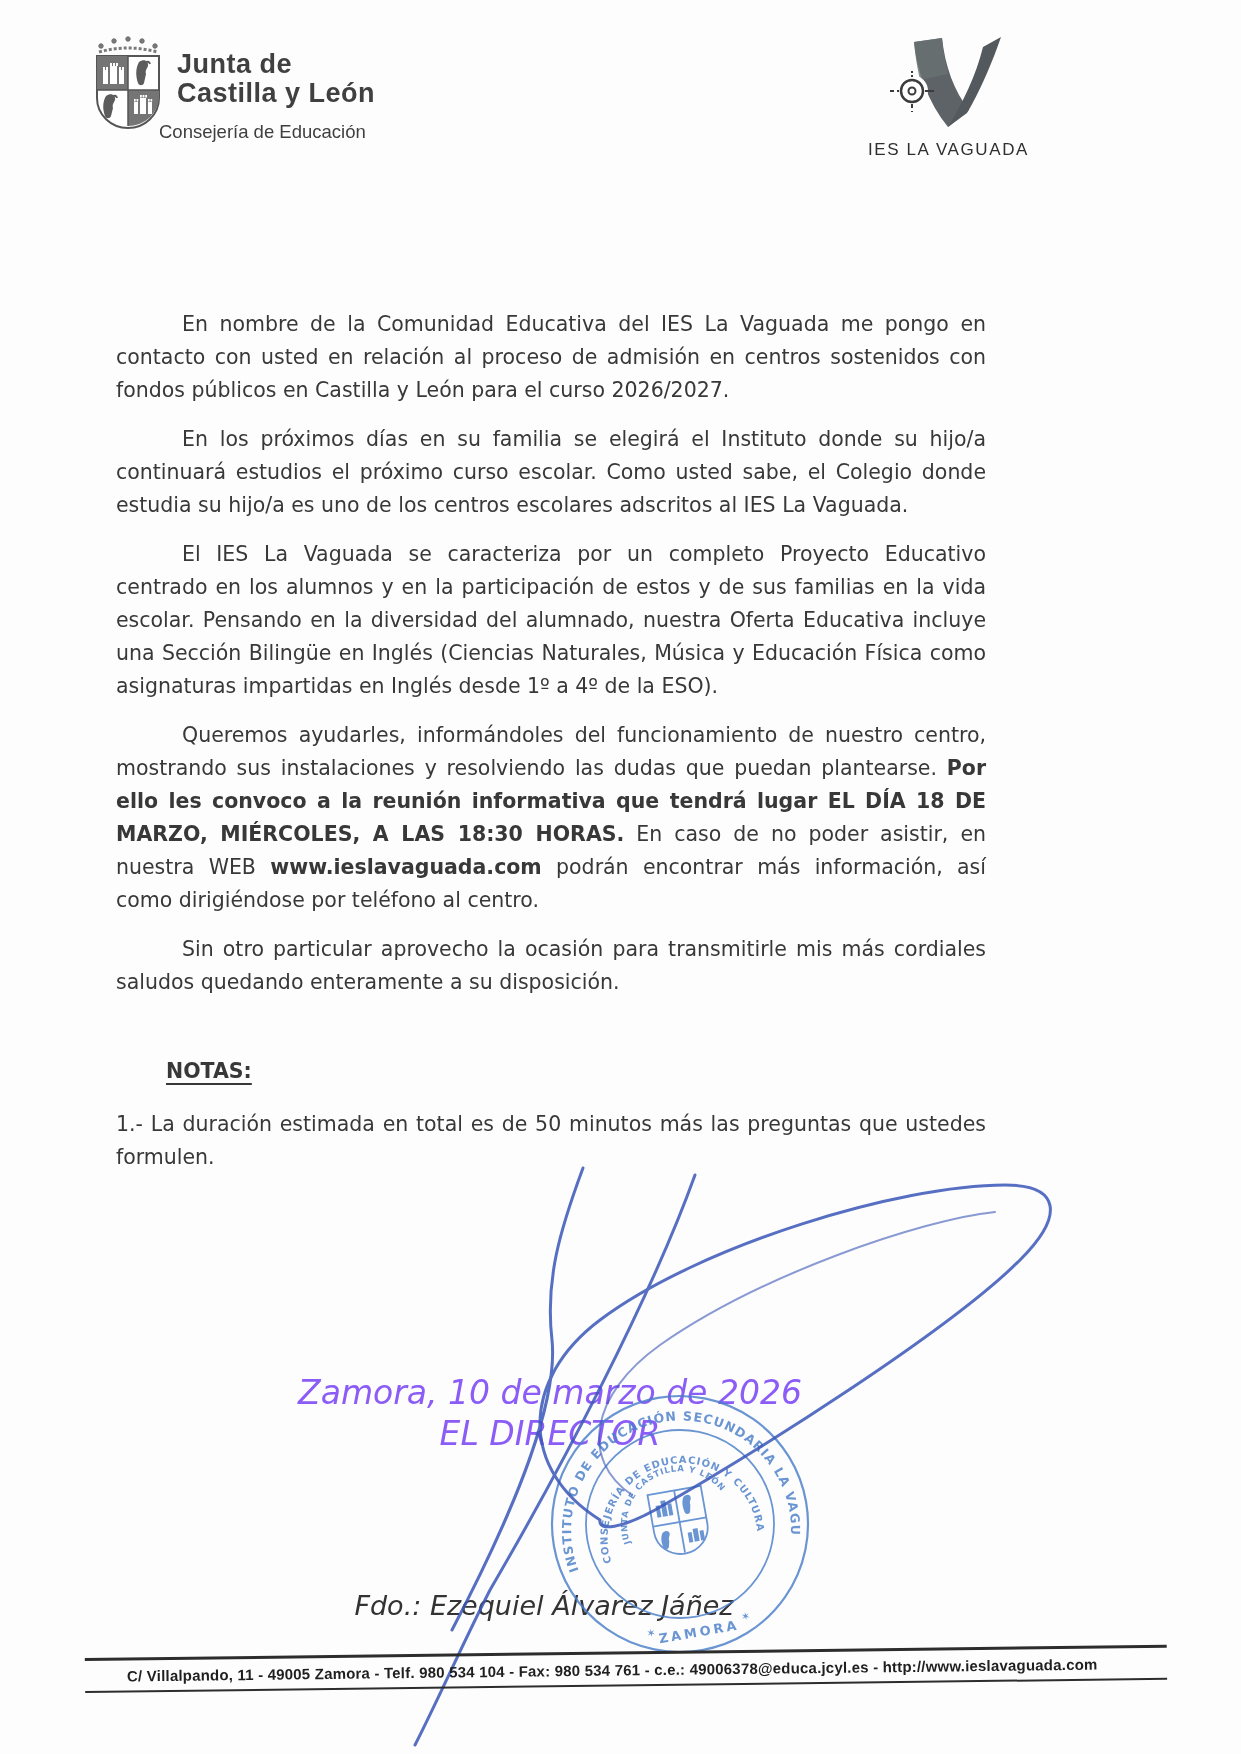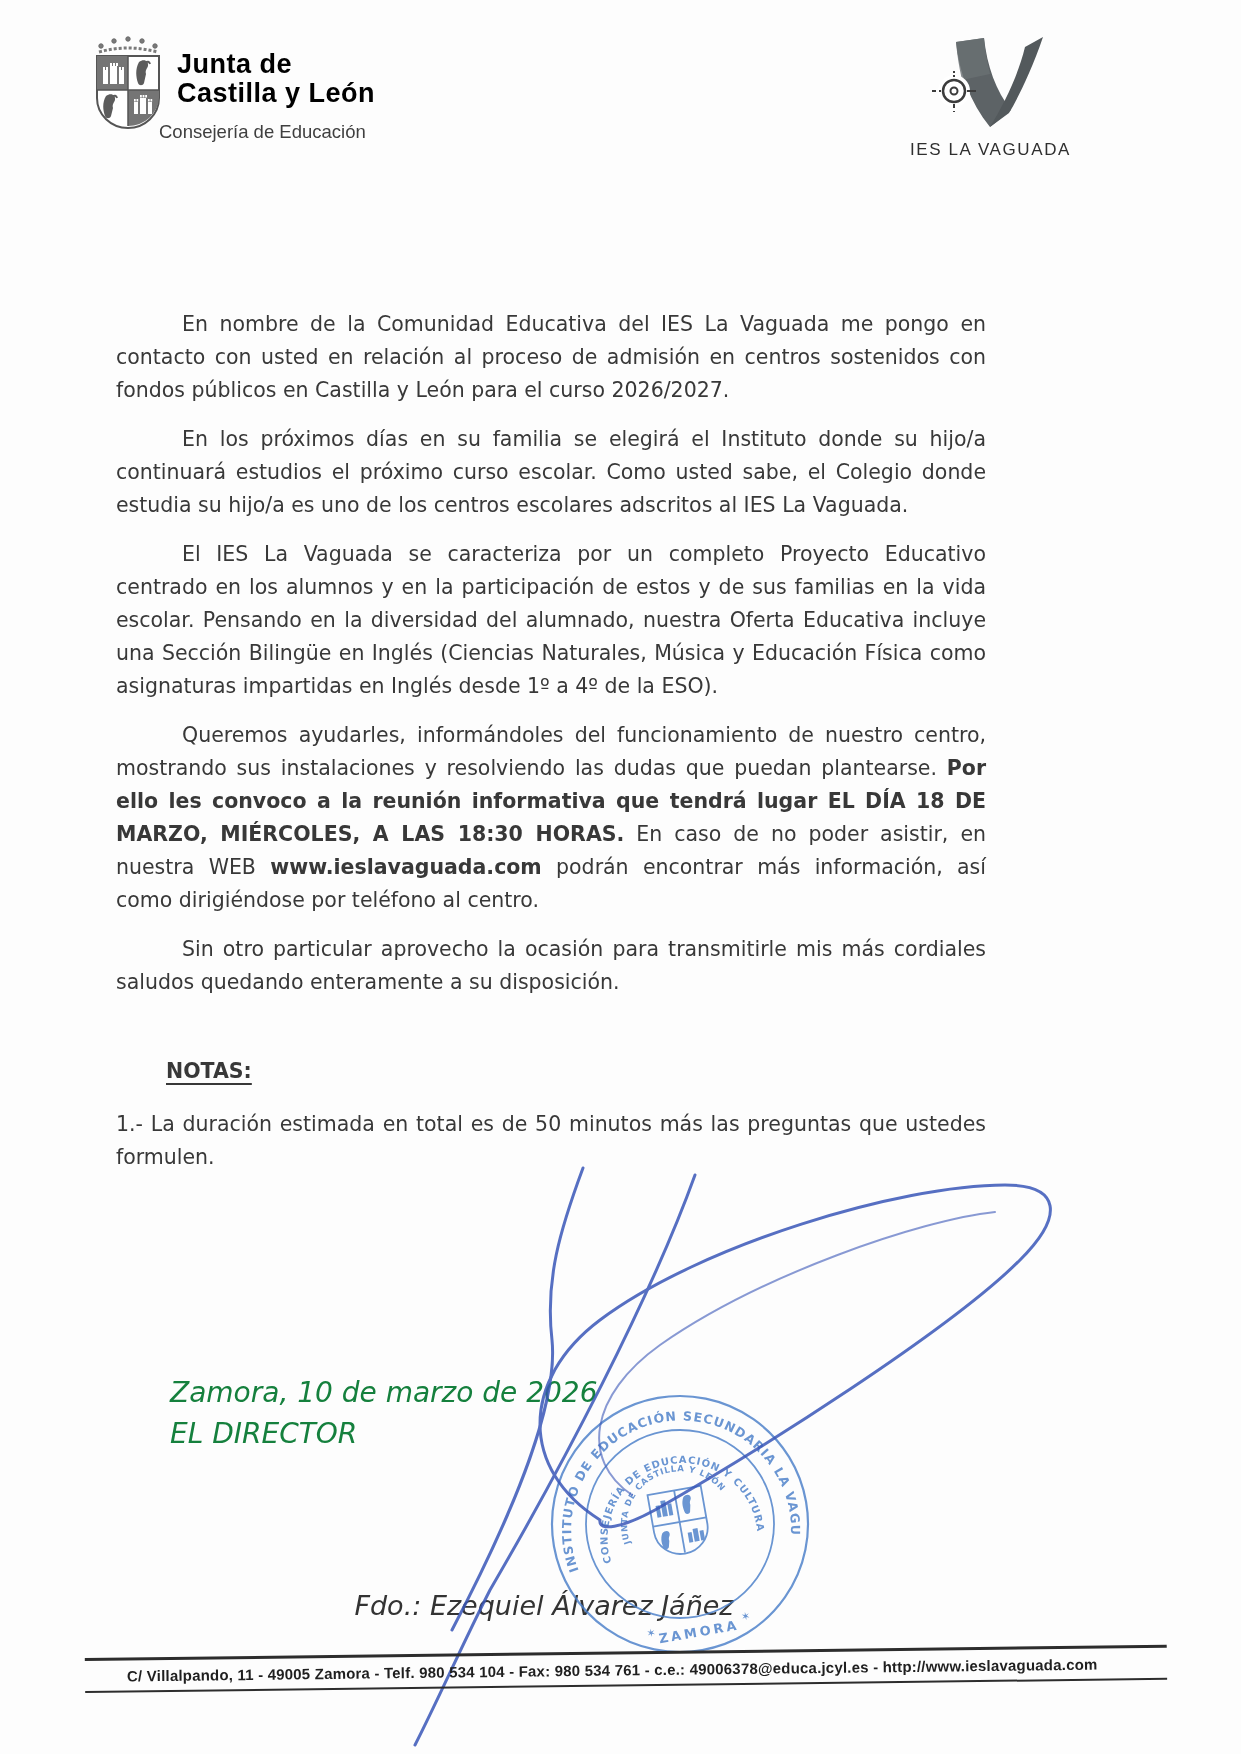--- a/index.html
+++ b/index.html
@@ -3,41 +3,41 @@
 <meta charset="utf-8">
 <style>
   html,body{margin:0;padding:0;background:#9a9a9a;}
   .page{position:relative;width:1241px;height:1754px;background:#fdfdfd;margin:0 auto;
         font-family:"DejaVu Sans",sans-serif;color:#383838;overflow:hidden;}
 
   
   .junta-logo{position:absolute;left:93px;top:36px;display:flex;align-items:flex-start;}
   .junta-text{margin-left:14px;margin-top:14px;}
   .junta-line{font-family:"Liberation Sans",sans-serif;font-weight:bold;font-size:27px;
-              line-height:29px;color:#000000;letter-spacing:.5px;}
+              line-height:29px;color:#404040;letter-spacing:.5px;}
   .junta-sub{font-family:"Liberation Sans",sans-serif;font-size:18.5px;color:#3f3f3f;
              margin-top:13px;margin-left:-18px;}
-  .vaguada-logo{position:absolute;left:910px;top:36px;width:160px;text-align:center;}
+  .vaguada-logo{position:absolute;left:868px;top:36px;width:160px;text-align:center;}
   .vaguada-label{font-family:"Liberation Sans",sans-serif;font-size:17px;color:#2f2f2f;
                  letter-spacing:1.6px;margin-top:2px;white-space:nowrap;}
 
   
   .letter-body{position:absolute;left:100px;top:292px;width:902px;
                font-size:20.5px;line-height:33px;}
   .greeting{margin:0 0 36px 0;}
   .letter-body p{margin:16px;text-indent:66px;text-align:justify;}
   .b{font-weight:bold;}
   .notas{margin-top:56px;}
   .notas-title{font-weight:bold;text-decoration:underline;text-decoration-thickness:2px;
                text-underline-offset:5px;margin-left:66px;display:inline-block;margin-bottom:4px;}
   .nota{margin:0;text-indent:0 !important;text-align:justify;}
 
   
-  .closing{position:absolute;left:170px;top:1372px;width:760px;text-align:left;
-           font-style:italic;font-size:28px;line-height:41px;color:#15803d;}
+  .closing{position:absolute;left:170px;top:1372px;width:760px;text-align:center;
+           font-style:italic;font-size:33px;line-height:41px;color:#8b5cf6;}
   .fdo{position:absolute;left:164px;top:1590px;width:760px;text-align:center;
        font-style:italic;font-size:27px;color:#333;}
   .stamp-svg{position:absolute;left:532px;top:1380px;opacity:.82;transform:rotate(-10deg);}
   .sig-svg{position:absolute;left:340px;top:1150px;pointer-events:none;}
 
   
   .footer{position:absolute;left:85px;top:1658px;width:1082px;transform:rotate(-0.7deg);
           transform-origin:left center;}
   .footer-rule{height:3px;background:#2d2d2d;}
   .footer-rule.thin{height:2px;}

